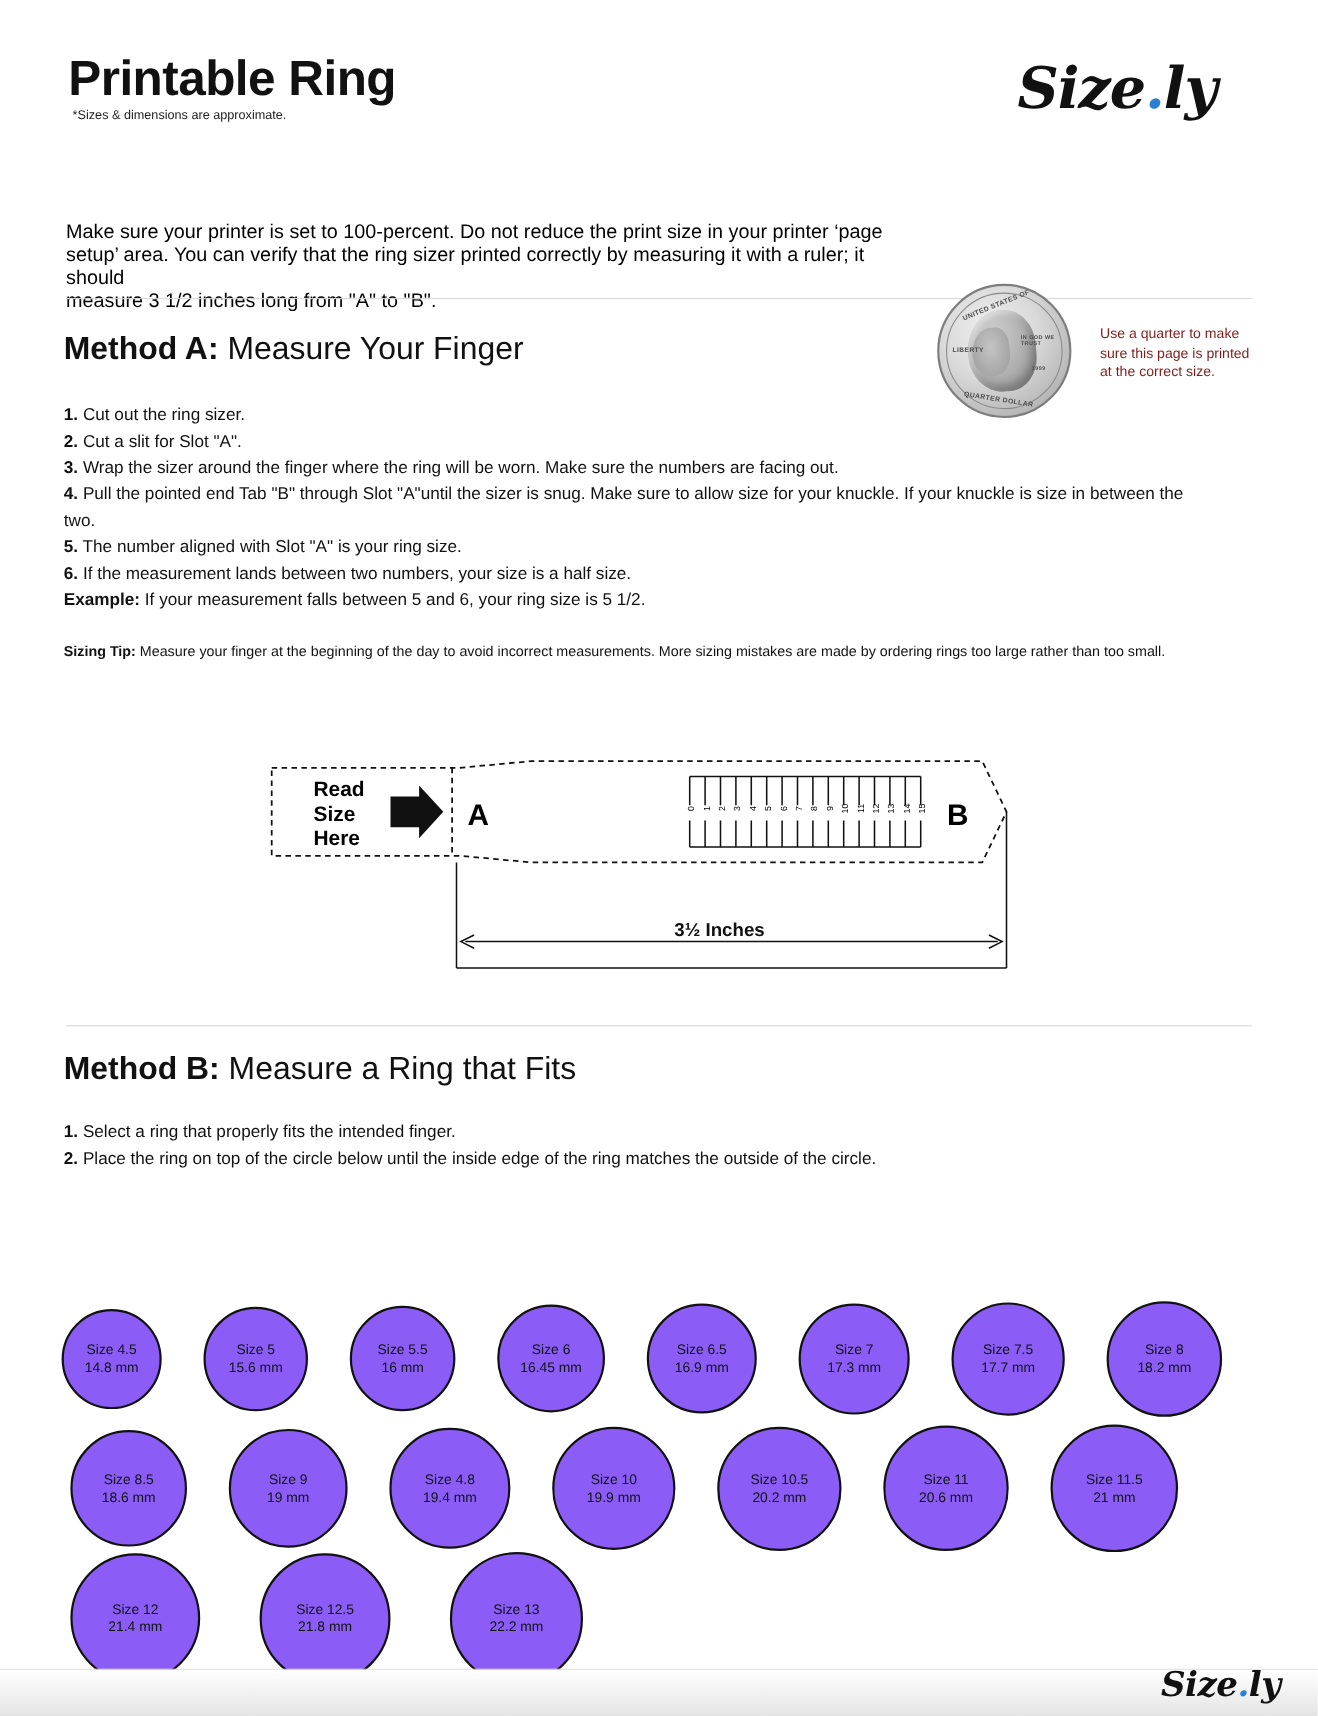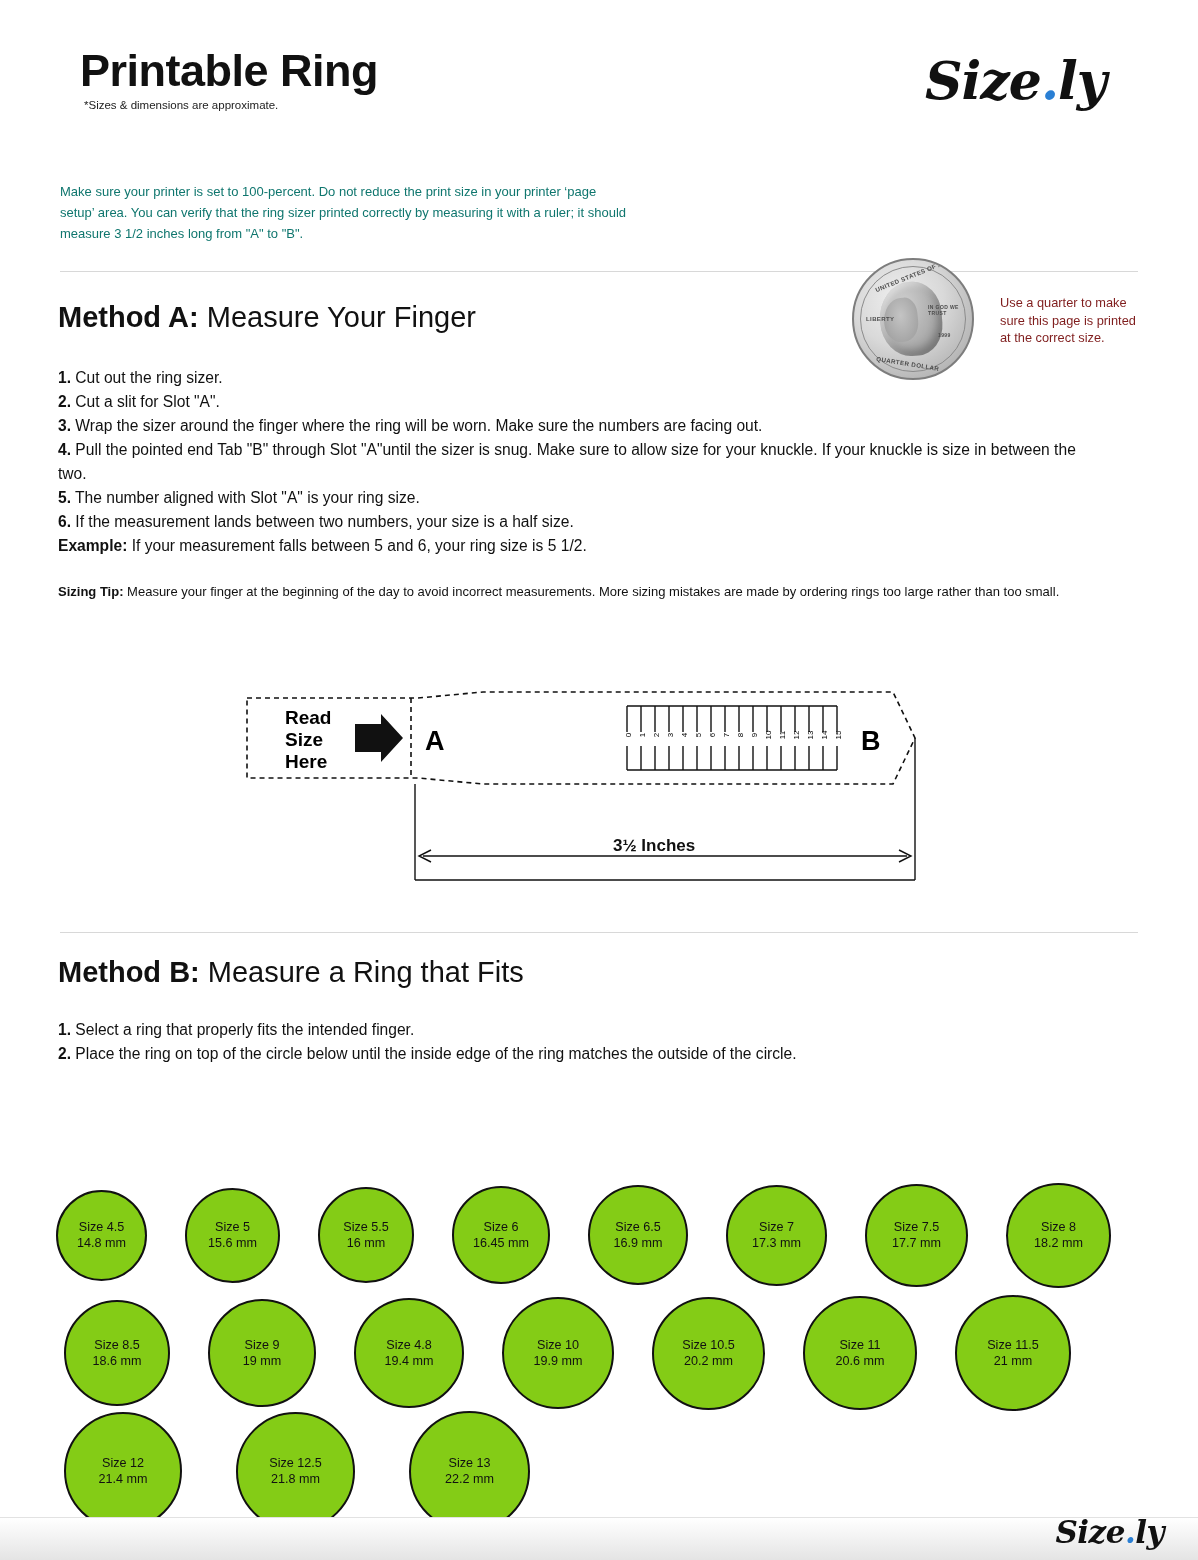--- a/index.html
+++ b/index.html
@@ -17,21 +17,21 @@
   }
   .page {
     position: absolute;
     inset: 0;
     background: #fff;
   }
   
   .header {
     position: absolute;
     top: 48px;
-    left: 80px;
+    left: 62px;
     right: 62px;
     height: 96px;
   }
   .title {
     font-size: 45px;
     font-weight: bold;
     letter-spacing: -0.5px;
     margin: 0;
     line-height: 1;
   }
@@ -50,26 +50,26 @@
     font-weight: bold;
     font-size: 52px;
     letter-spacing: -1px;
   }
   .brand-logo .dot {
     color: #2a7fd4;
   }
   
   .intro {
     position: absolute;
-    top: 181px;
+    top: 200px;
     left: 60px;
     width: 760px;
-    font-size: 13px;
+    font-size: 18px;
     line-height: 21px;
-    color: #0f766e;
+    color: #000000;
   }
   .intro p { margin: 0; }
   
   .divider {
     position: absolute;
     left: 60px;
     right: 60px;
     height: 1px;
     background: #d8d8d8;
   }
@@ -216,21 +216,21 @@
     border: 2px solid #111;
     border-radius: 50%;
     display: flex;
     flex-direction: column;
     align-items: center;
     justify-content: center;
     text-align: center;
     font-size: 12.6px;
     line-height: 16px;
     color: #111;
-    background: #84cc16;
+    background: #8b5cf6;
   }
   
   .footer-bar {
     position: absolute;
     left: 0;
     right: 0;
     bottom: 0;
     height: 42px;
     background: linear-gradient(to bottom, #ffffff 0%, #efefef 60%, #e4e4e4 100%);
     border-top: 1px solid #e2e2e2;

